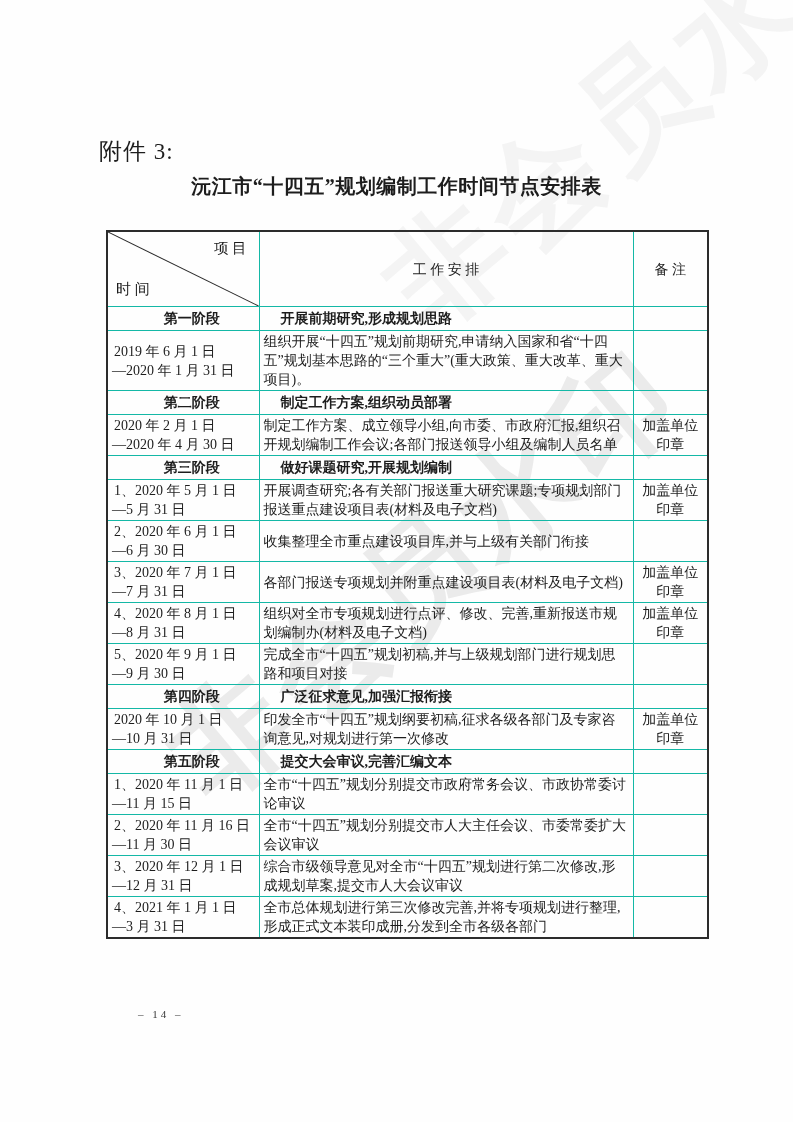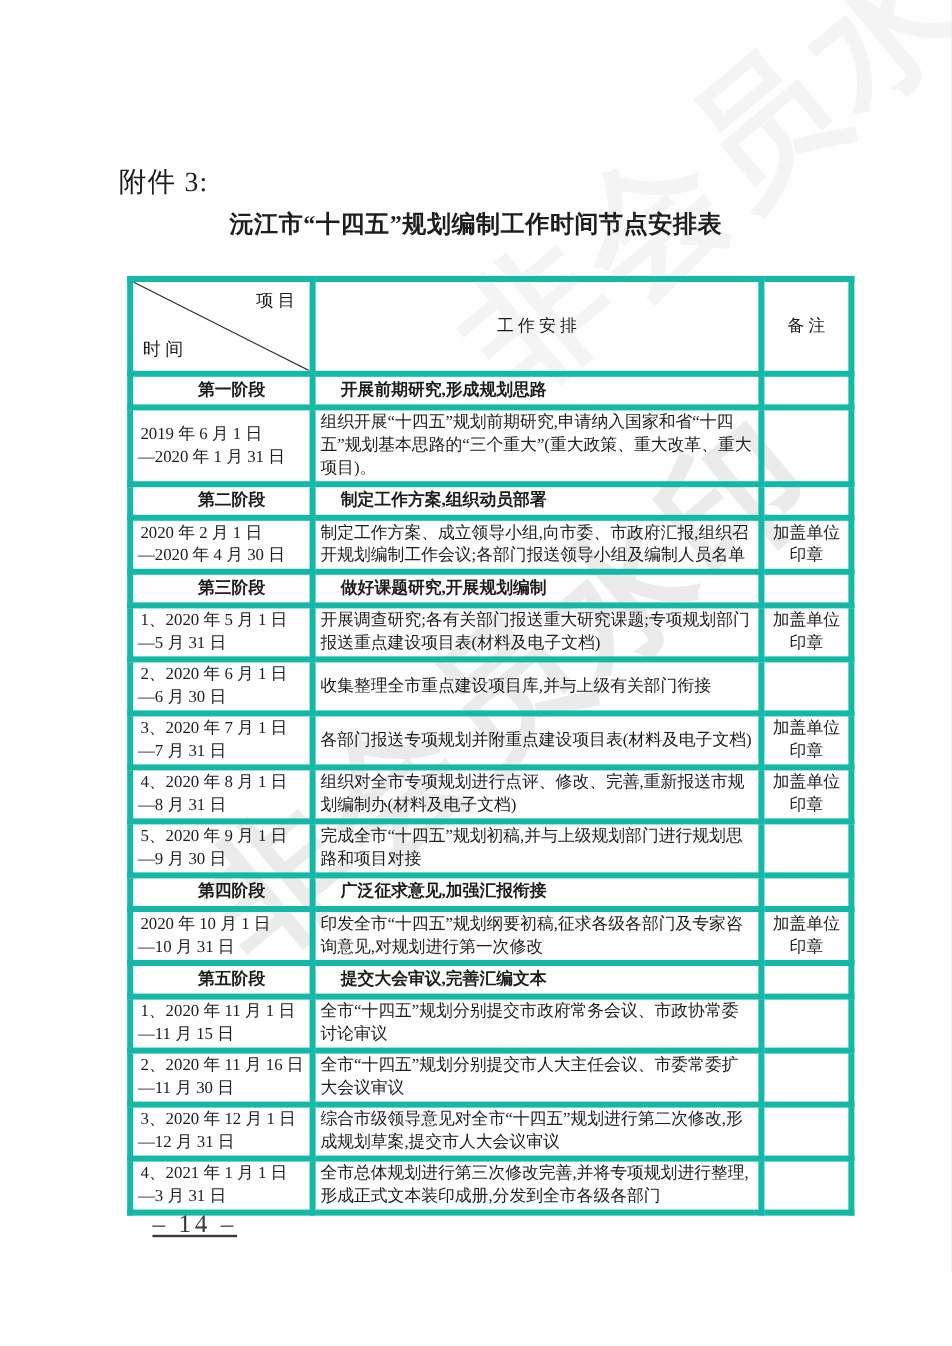--- a/index.html
+++ b/index.html
@@ -21,21 +21,21 @@
     text-align:center; font-weight:bold; font-size:20px;
     letter-spacing:0.5px;
   }
   table.schedule {
     position:absolute; left:106px; top:230px;
     width:601px;
     border-collapse:collapse; table-layout:fixed;
     border:2px solid #2c2c2c;
   }
   table.schedule td {
-    border:5px solid #14b8a6;
+    border:1px solid #14b8a6;
     font-size:14px; line-height:19px;
     padding:1px 4px;
     vertical-align:middle;
     overflow:hidden;
   }
   
   td.corner-cell { position:relative; height:72px; padding:0; }
   .corner-svg { position:absolute; left:0; top:0; width:100%; height:100%; }
   .corner-top { position:absolute; top:7px; right:12px; font-size:14.5px; }
   .corner-bottom { position:absolute; bottom:7px; left:8px; font-size:15px; }
@@ -57,24 +57,23 @@
     color:rgba(105,105,105,0.13);
     white-space:nowrap;
     transform:rotate(-40deg);
     transform-origin:center;
     pointer-events:none;
     letter-spacing:6px;
   }
   .watermark.wm-main { left:115px; top:495px; }
   .watermark.wm-top  { left:330px; top:25px; color:rgba(110,110,110,0.07); }
   .page-number {
-    position:absolute; left:127px; top:1008px;
-    font-size:21px; letter-spacing:3px;
+    position:absolute; left:138px; top:1008px;
+    font-size:11px; letter-spacing:3px;
     color:#3a3a3a;
-    text-decoration:underline;
   }
 </style>
 </head>
 <body>
 
 <div class="page">
 
   <div class="watermark wm-top">非会员水印</div>
   <div class="watermark wm-main">非会员水印</div>
 

